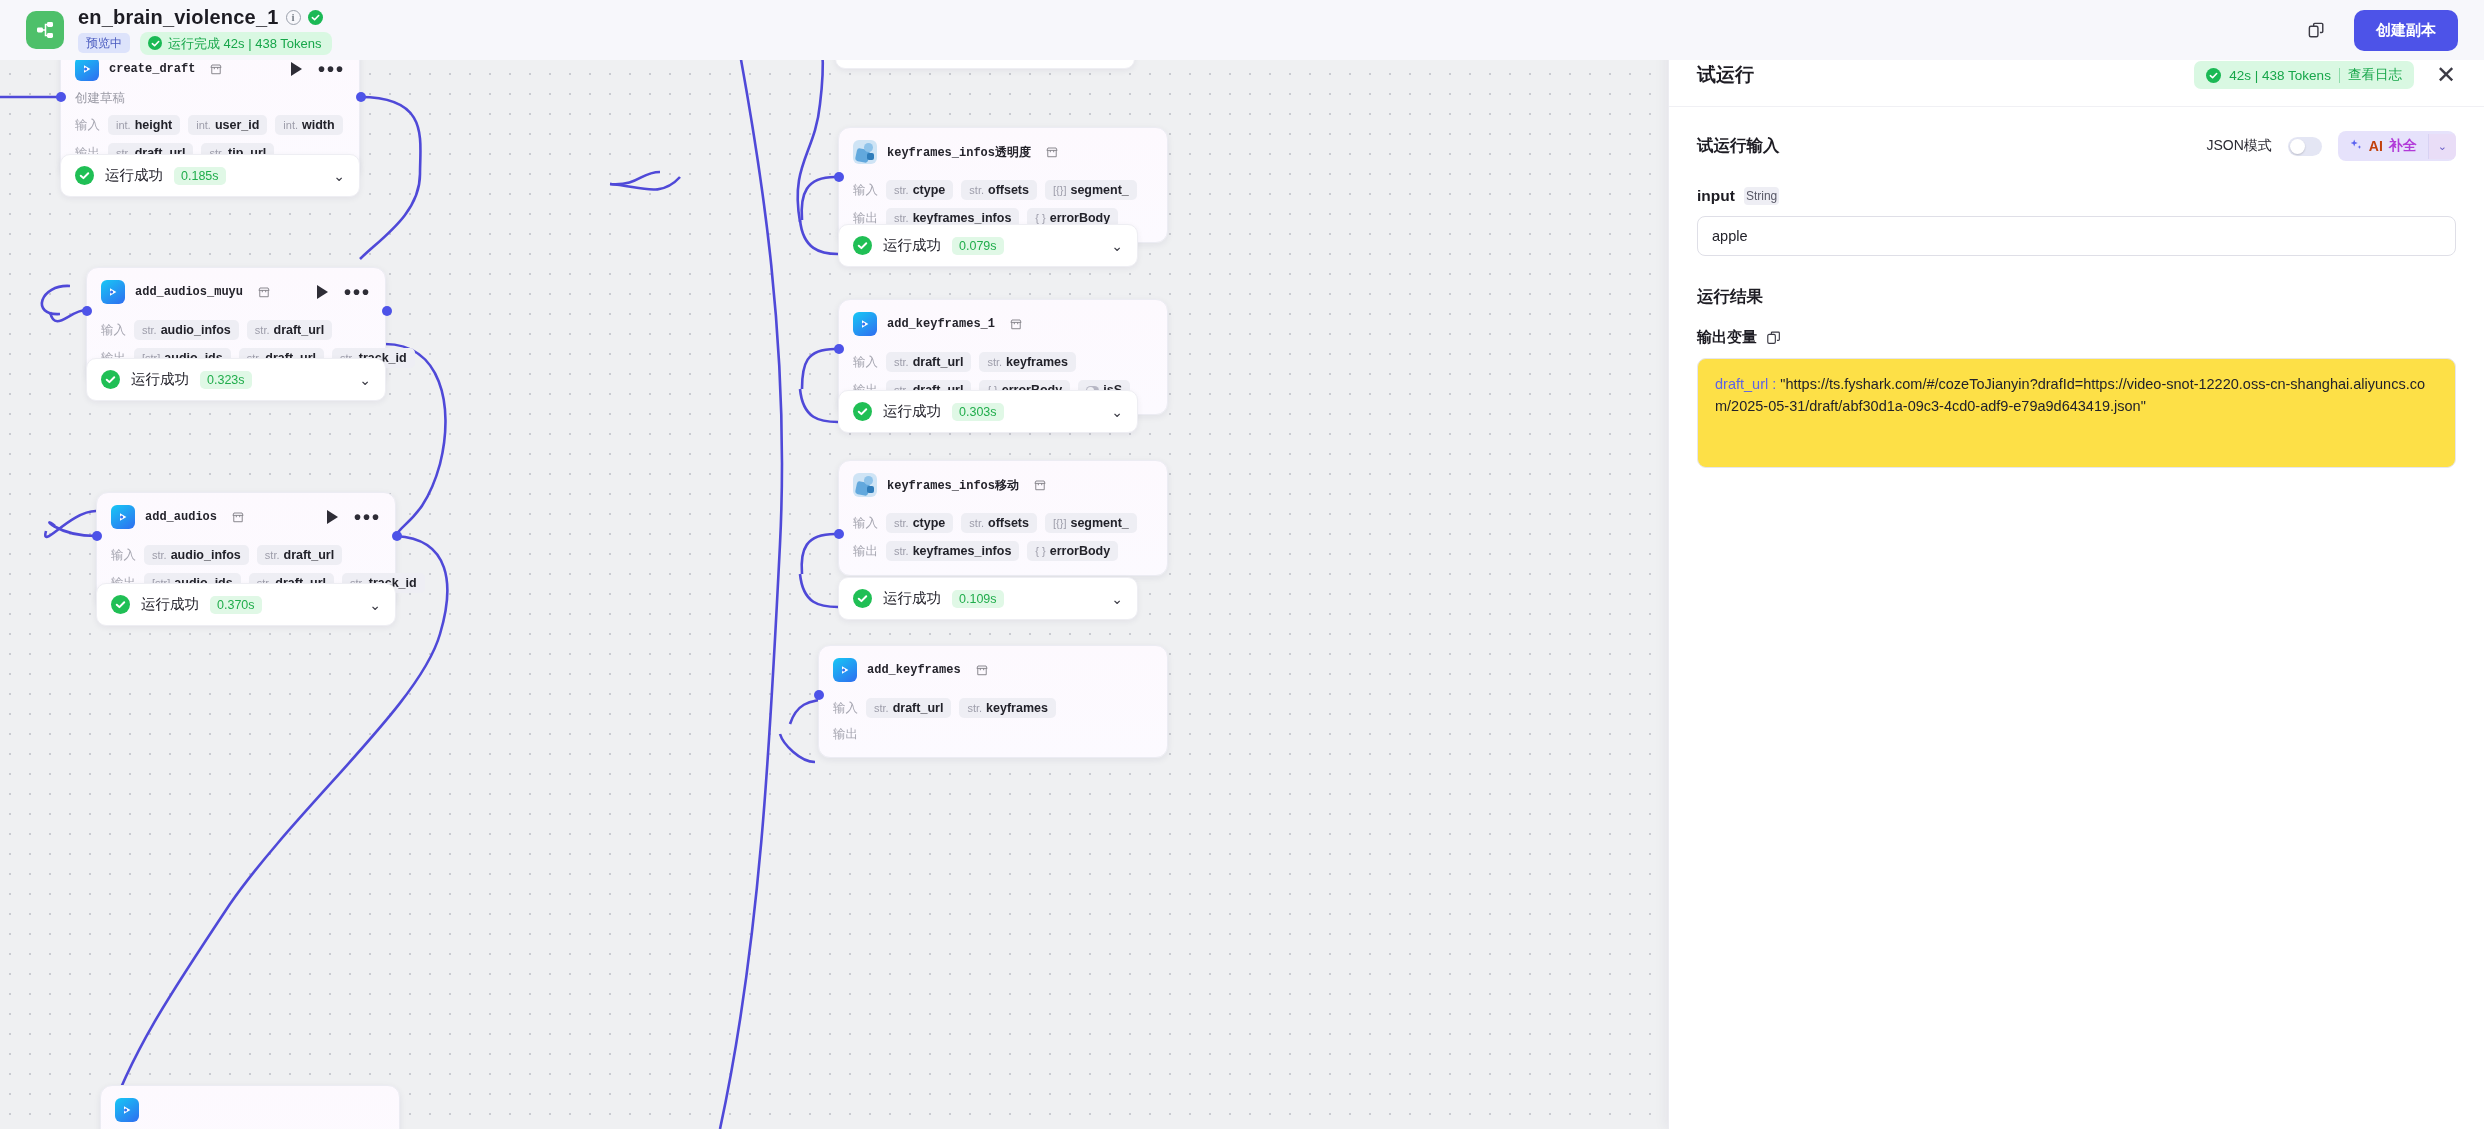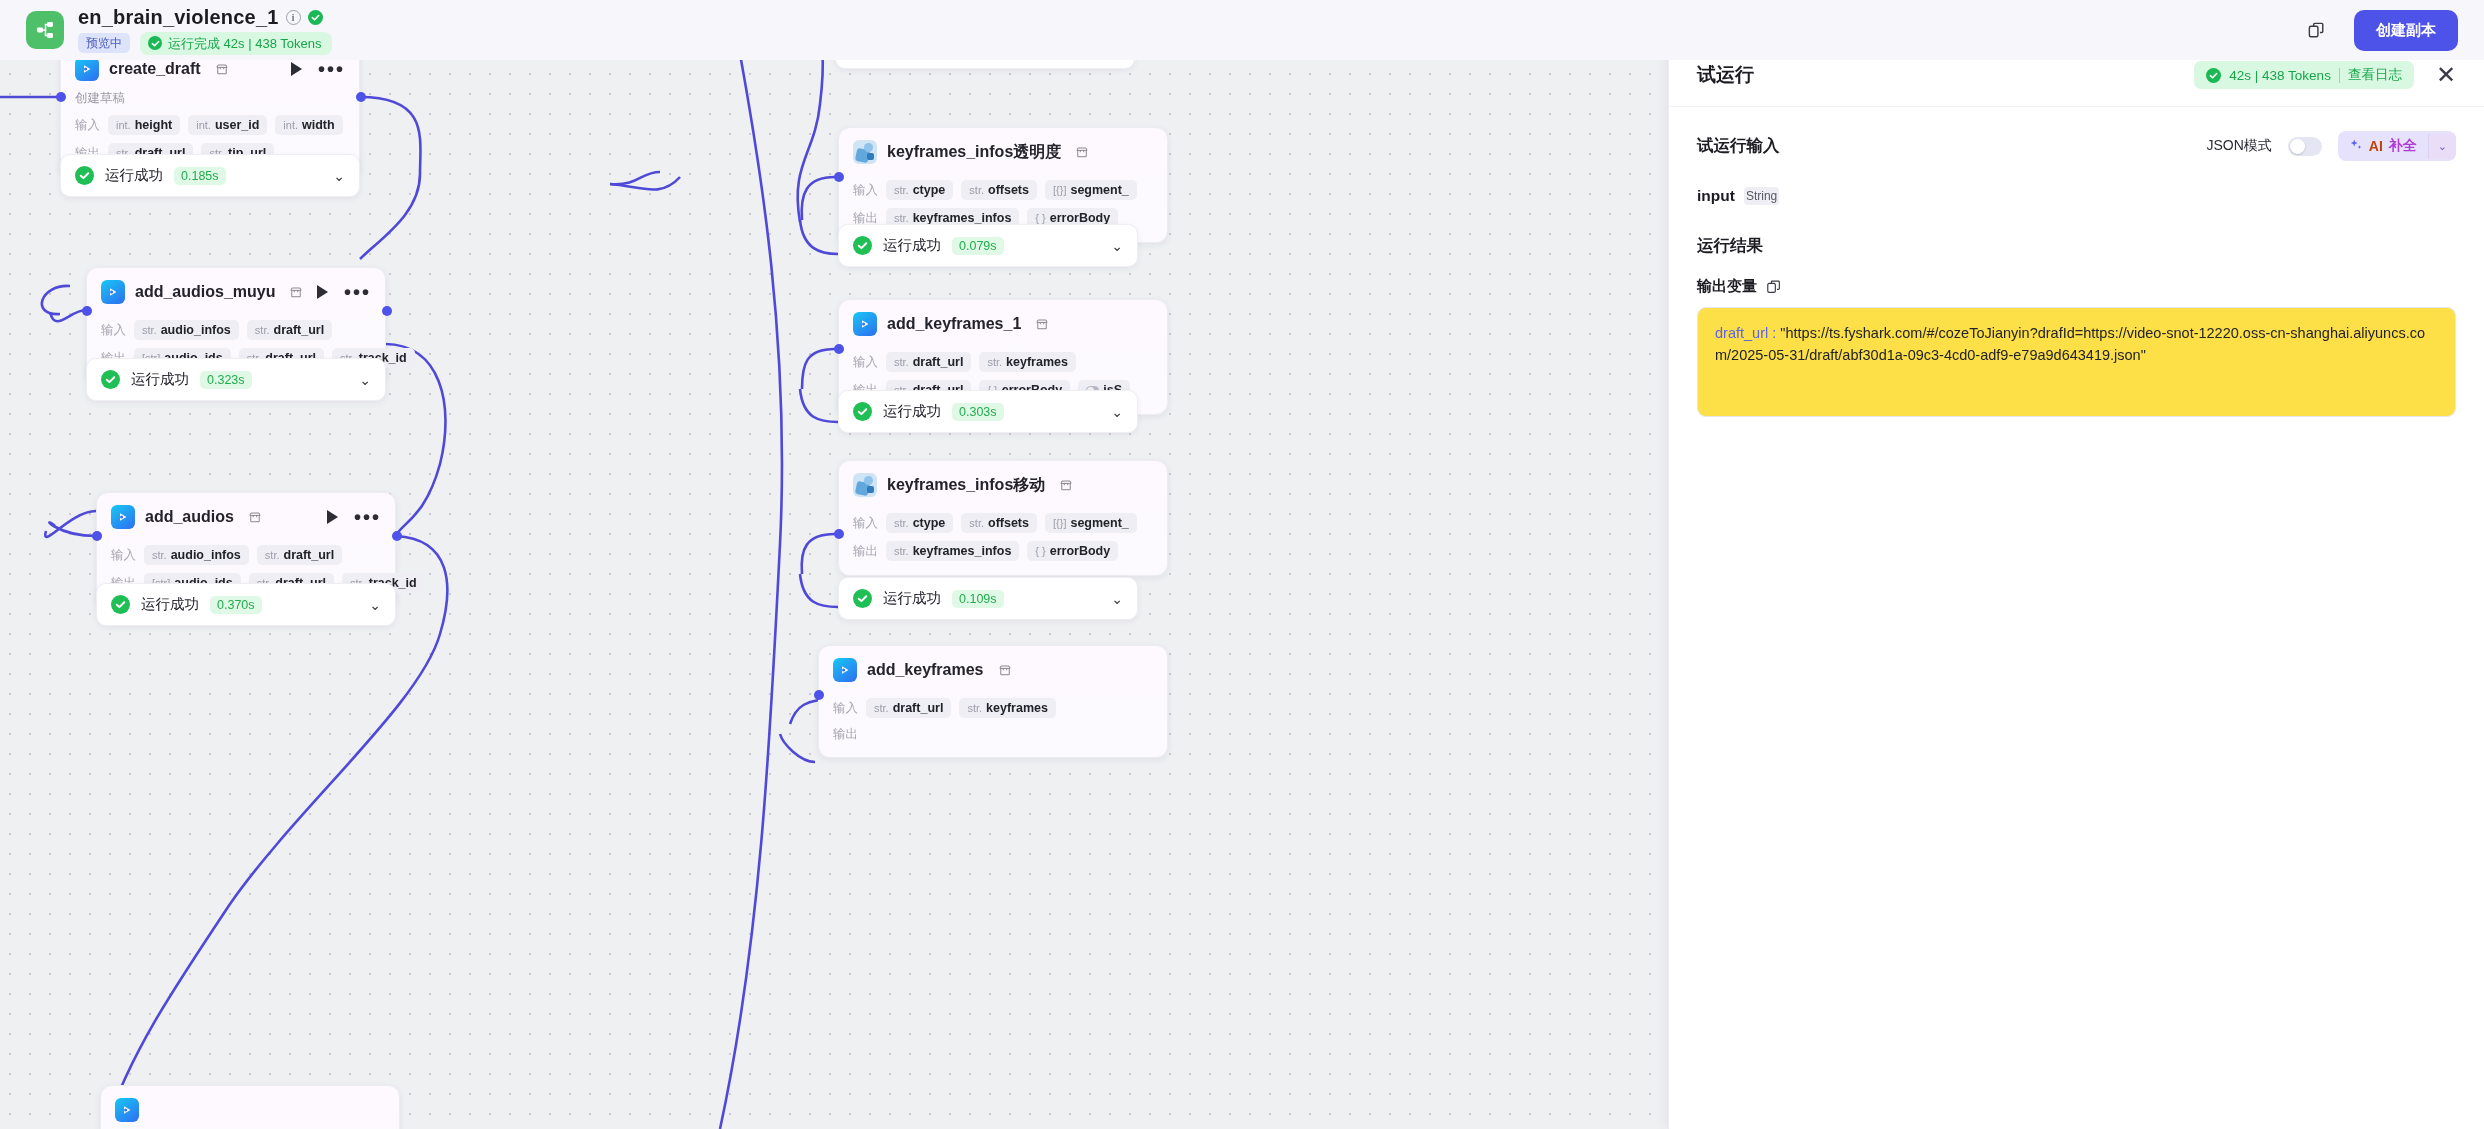--- a/index.html
+++ b/index.html
@@ -79,21 +79,21 @@
   }
   .node-head { display: flex; align-items: center; gap: 10px; }
   .node-ico { width: 24px; height: 24px; border-radius: 6px; flex: 0 0 auto;
     display: flex; align-items: center; justify-content: center; overflow: hidden; }
   .ico-blue { background: linear-gradient(145deg,#17c8f5 0%, #2f6df0 100%); }
   .node-ico svg { display: block; }
   .ico-img { background: #cfe4f5; position: relative; }
   .ico-img .blob1 { position:absolute; width:13px;height:13px;border-radius:3px;background:#4f9ed8;left:3px;top:9px;transform:rotate(12deg);opacity:.85;}
   .ico-img .blob2 { position:absolute; width:9px;height:9px;border-radius:50%;background:#8fc3ea;left:11px;top:3px;}
   .ico-img .blob3 { position:absolute; width:7px;height:7px;border-radius:2px;background:#2f7cba;left:14px;top:13px;}
-  .node-name { font-size: 16px; font-weight: 600; color: #24232b; white-space: nowrap; }
+  .node-name { font-size: 12px; font-weight: 600; color: #24232b; white-space: nowrap; font-family: Liberation Mono, monospace; }
   .store-ico { margin-left: 5px; opacity: .75; display: inline-flex; }
   .node-head-actions { margin-left: auto; display: flex; align-items: center; gap: 16px; }
   .play-tri { width: 0; height: 0; border-left: 11px solid #2e2d36;
     border-top: 7px solid transparent; border-bottom: 7px solid transparent; cursor: pointer; }
   .dots { font-size: 20px; color: #2e2d36; letter-spacing: 2px; line-height: 10px; cursor: pointer; font-weight: 700; }
   .node-desc { font-size: 12.5px; color: #9a9aa5; margin-top: 9px; }
   .io-row { display: flex; align-items: center; gap: 8px; margin-top: 8px; flex-wrap: nowrap; }
   .io-label { font-size: 12.5px; color: #a6a6b1; flex: 0 0 auto; }
   .chip {
     background: #eeeef4; border-radius: 5px; padding: 3px 8px;
@@ -703,20 +703,21 @@
             </span>
             <span class="caret">⌄</span>
           </span>
         </span>
       </div>
 
       <div class="field-label-row">
         <span class="field-name">input</span>
         <span class="type-tag">String</span>
       </div>
+      <input class="text-input" value="apple" style="">
 
       <div class="sec-title-2">运行结果</div>
 
       <div class="out-row">
         <span class="out-label">输出变量</span>
         <span class="copy-ico">
           <svg width="16" height="16" viewBox="0 0 18 18">
             <rect x="2" y="5" width="8.5" height="10" rx="1.5" stroke="#3b3a44" stroke-width="1.3" fill="none"></rect>
             <path d="M6 5V3.4A1 1 0 0 1 7 2.4h7A1 1 0 0 1 15 3.4v7.2a1 1 0 0 1-1 1h-1.7" stroke="#3b3a44" stroke-width="1.3" fill="none"></path>
           </svg>

